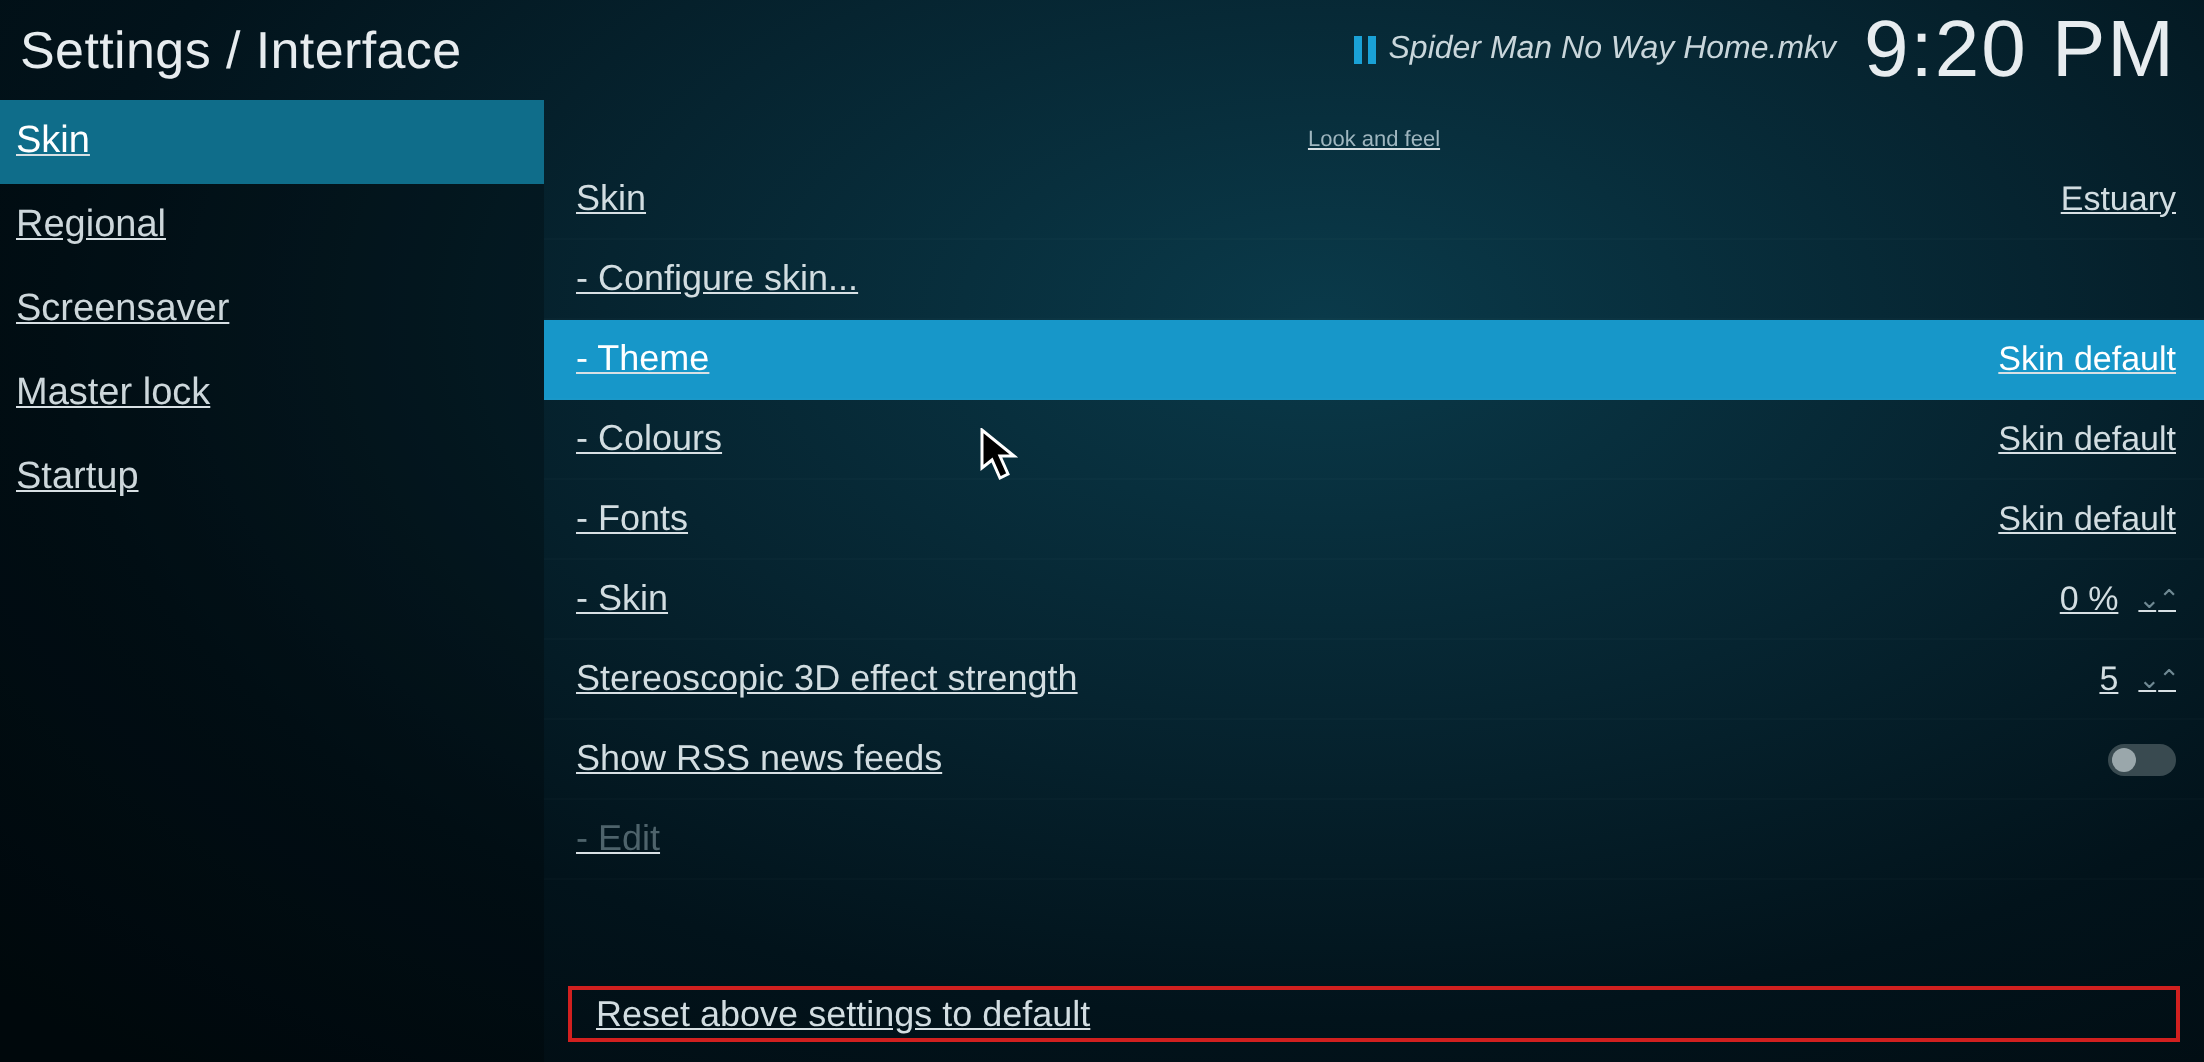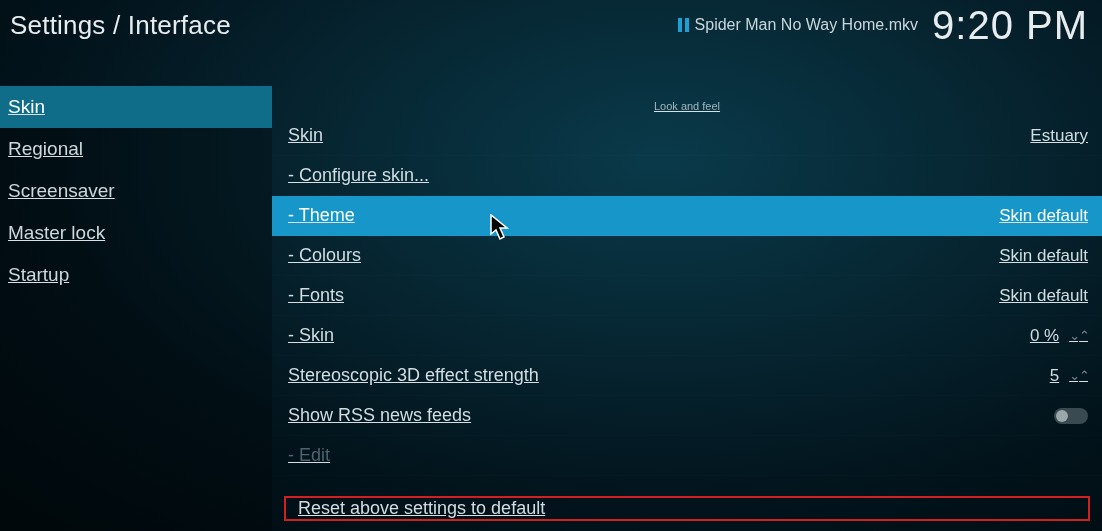--- a/index.html
+++ b/index.html
@@ -16,21 +16,20 @@
       background: #000;
       color: #d8e0e4;
     }
     .app {
       width: 1102px;
       height: 531px;
       display: flex;
       flex-direction: column;
       background: radial-gradient(ellipse 900px 500px at 60% 30%, #0a3a4a 0%, #062430 40%, #02131b 70%, #010b10 100%);
       position: relative;
-      gap: 36px;
     }
     
     .header {
       height: 50px;
       display: flex;
       align-items: center;
       padding: 0 14px 0 10px;
       justify-content: space-between;
     }
     .breadcrumb {
@@ -42,20 +41,21 @@
       display: flex;
       align-items: center;
       gap: 14px;
     }
     .now-playing {
       display: flex;
       align-items: center;
       gap: 6px;
       color: #c9d6db;
       font-size: 16px;
+      font-style: italic;
     }
     .pause-icon {
       display: inline-flex;
       gap: 3px;
       align-items: center;
     }
     .pause-icon span {
       display: inline-block;
       width: 4px;
       height: 14px;

